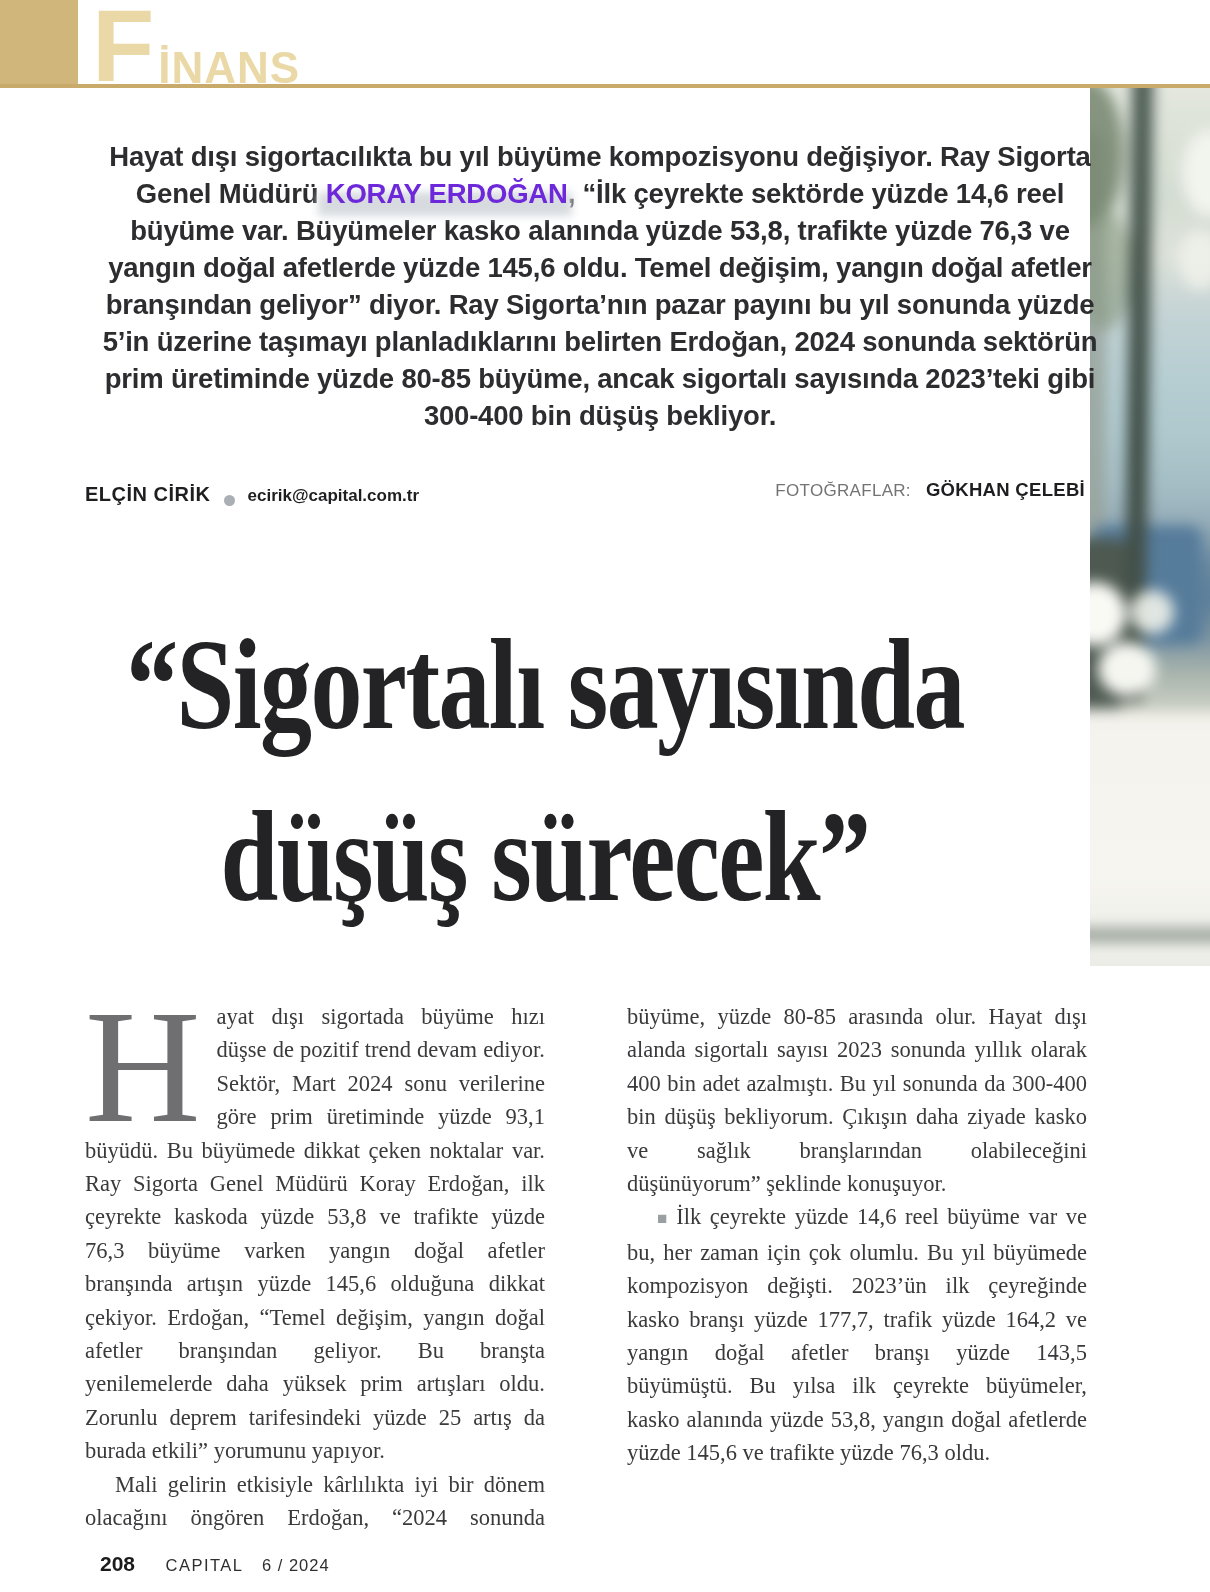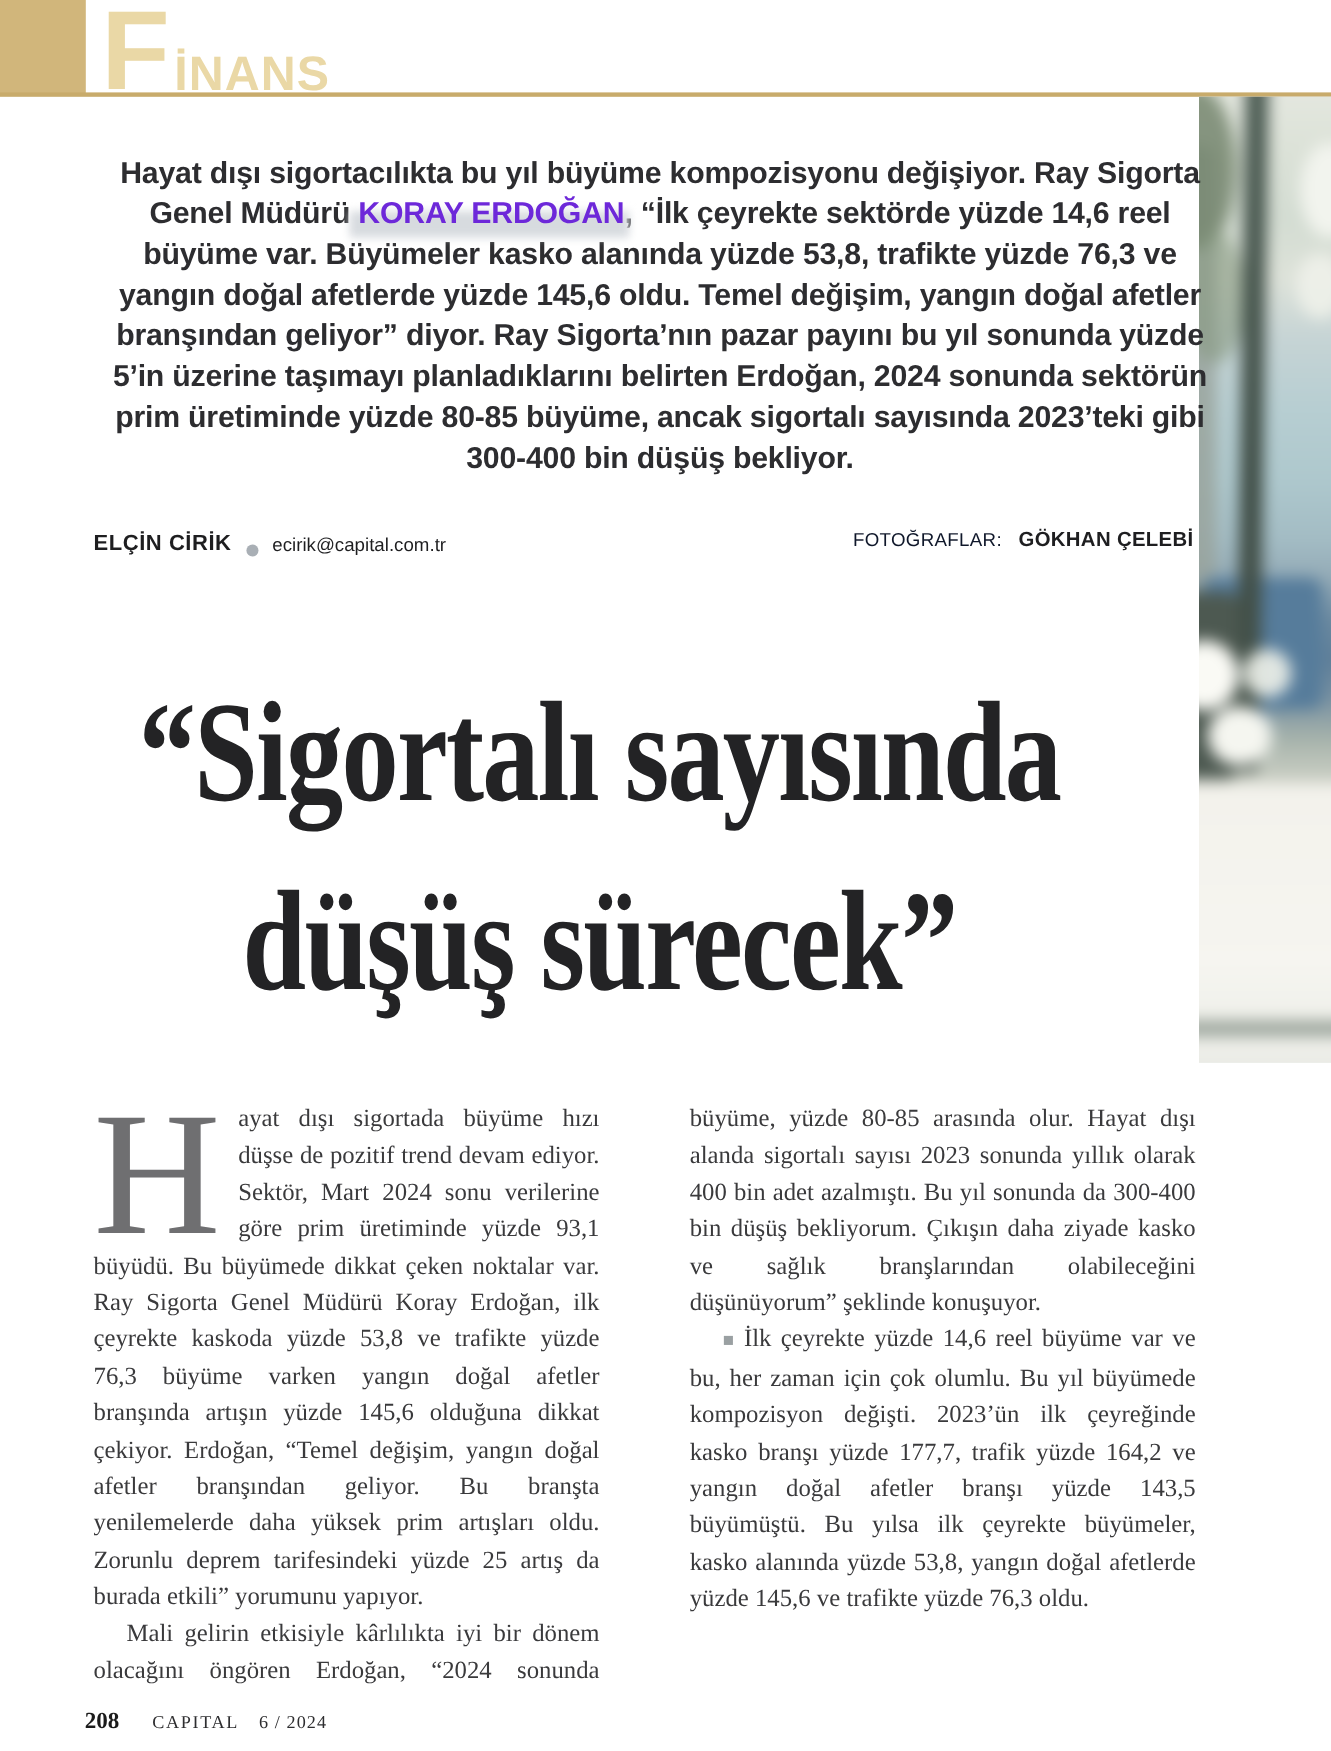--- a/index.html
+++ b/index.html
@@ -42,23 +42,23 @@
          font-weight:700;font-size:27.5px;line-height:37px;color:#2d2d30;letter-spacing:-0.2px;}
   .intro .name{color:#6d28d9;position:relative;z-index:0;white-space:nowrap;}
   .intro .name::before{content:"";position:absolute;left:-8px;right:-4px;top:46%;height:78%;
          background:#d7dbdf;z-index:-1;filter:blur(4px);}
 
   
   .byline{position:absolute;left:85px;top:474px;width:1000px;display:flex;align-items:center;justify-content:space-between;}
   .byline-left{display:flex;align-items:flex-end;}
   .author{font-weight:700;font-size:20px;letter-spacing:.5px;color:#1e1e20;}
   .dot{width:11px;height:11px;border-radius:50%;background:#a9afb5;margin:0 13px;}
-  .email{font-weight:400;font-size:17px;color:#1e1e20;margin-top:12px;}
+  .email{font-weight:700;font-size:17px;color:#1e1e20;margin-top:12px;}
   .photo-credit{display:flex;align-items:baseline;}
-  .photo-label{font-size:17px;font-weight:400;color:#0f172a;letter-spacing:.3px;}
+  .photo-label{font-size:17px;font-weight:400;color:#737373;letter-spacing:.3px;}
   .photographer{font-size:18.5px;font-weight:700;color:#1e1e20;margin-left:15px;letter-spacing:.3px;}
 
   
   .headline{position:absolute;left:0;top:598px;width:1090px;text-align:center;
             font-family:"Liberation Serif",serif;font-weight:700;color:#232325;
             font-size:130px;line-height:172px;letter-spacing:-2px;
             transform:scaleX(.8);transform-origin:50% 0;}
 
   
   .body-cols{position:absolute;left:85px;top:1000px;width:1002px;height:562px;overflow:hidden;
@@ -66,21 +66,21 @@
              font-family:"Liberation Serif",serif;font-size:22.5px;line-height:33.4px;
              color:#3a3a3c;text-align:justify;hyphens:auto;}
   .body-cols p{margin:0;}
   .body-cols p.ind{text-indent:30px;}
   .dropcap{float:left;font-size:160px;line-height:118px;padding:8px 16px 0 0;color:#6f6f71;
            font-family:"Liberation Serif",serif;}
   .bullet-round{color:#8f9496;font-size:19px;margin-right:6px;}
   .bullet-square{color:#9aa0a2;font-size:17px;margin-right:6px;}
 
   
-  .footer{position:absolute;left:77px;top:1552px;font-family:Liberation Serif, serif;color:#222;}
+  .footer{position:absolute;left:100px;top:1552px;font-family:Liberation Sans, sans-serif;color:#222;}
   .page-num{font-weight:700;font-size:21px;color:#1b1b1b;}
   .mag-name{font-size:16.5px;letter-spacing:1.5px;margin-left:26px;color:#2e2e30;}
   .issue{font-size:16.5px;letter-spacing:1px;margin-left:14px;color:#2e2e30;}
 </style>
 </head>
 <body>
 
 <div class="page">
 
   <div class="gold-block"></div>

